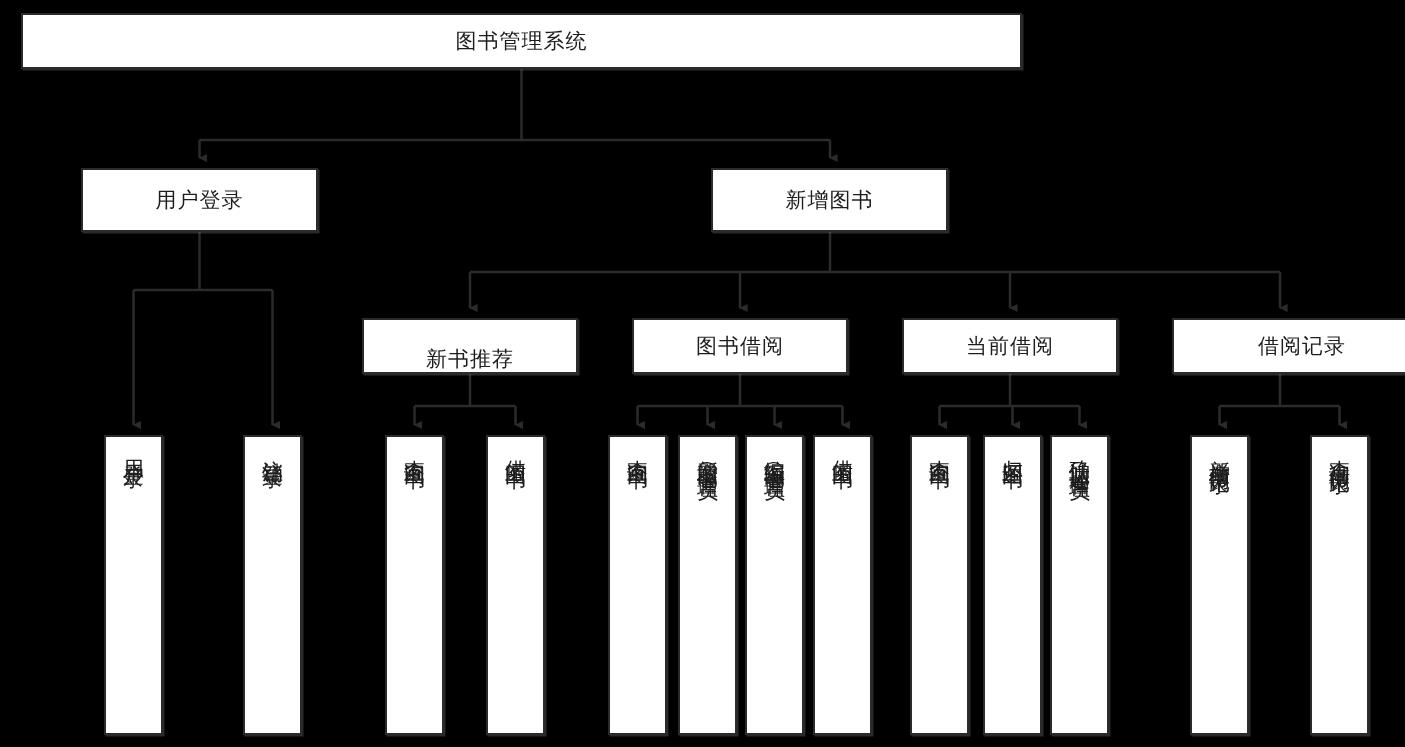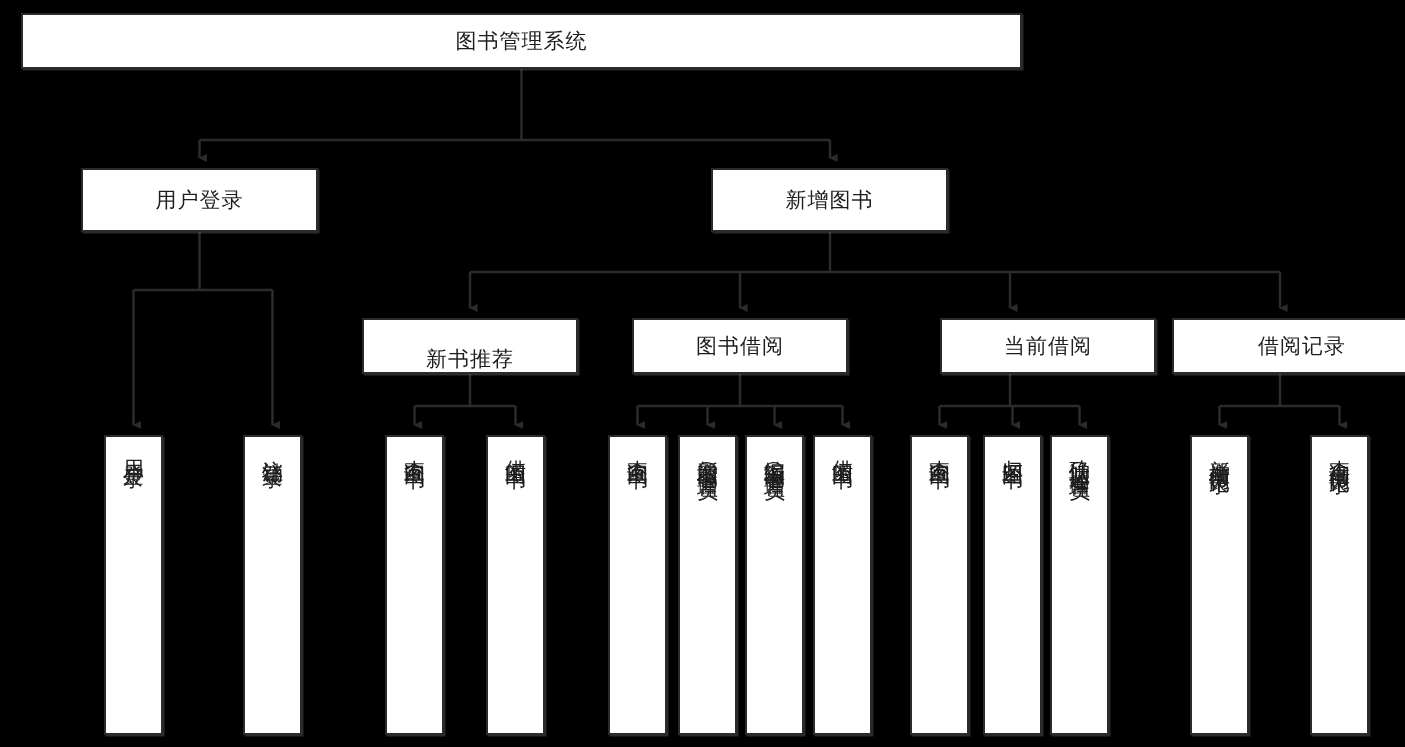--- a/index.html
+++ b/index.html
@@ -123,21 +123,21 @@
   <div class="node-box" style="left:711px;top:168px;width:237px;height:64px;">
     <span class="node-label">新增图书</span>
   </div>
 
   <div class="node-box" style="left:362px;top:318px;width:216px;height:56px;align-items:flex-end;">
     <span class="node-label">新书推荐</span>
   </div>
   <div class="node-box" style="left:632px;top:318px;width:216px;height:56px;">
     <span class="node-label">图书借阅</span>
   </div>
-  <div class="node-box" style="left:940px;top:318px;width:216px;height:56px;">
+  <div class="node-box" style="left:902px;top:318px;width:216px;height:56px;">
     <span class="node-label">当前借阅</span>
   </div>
   <div class="node-box" style="left:1172px;top:318px;width:260px;height:56px;align-items:center;">
     <span class="node-label">借阅记录</span>
   </div>
 
   <div class="node-box leaf" style="left:104px;top:435px;width:59px;height:300px;">
     <span class="node-label">用户登录</span>
   </div>
   <div class="node-box leaf" style="left:243px;top:435px;width:59px;height:300px;">

